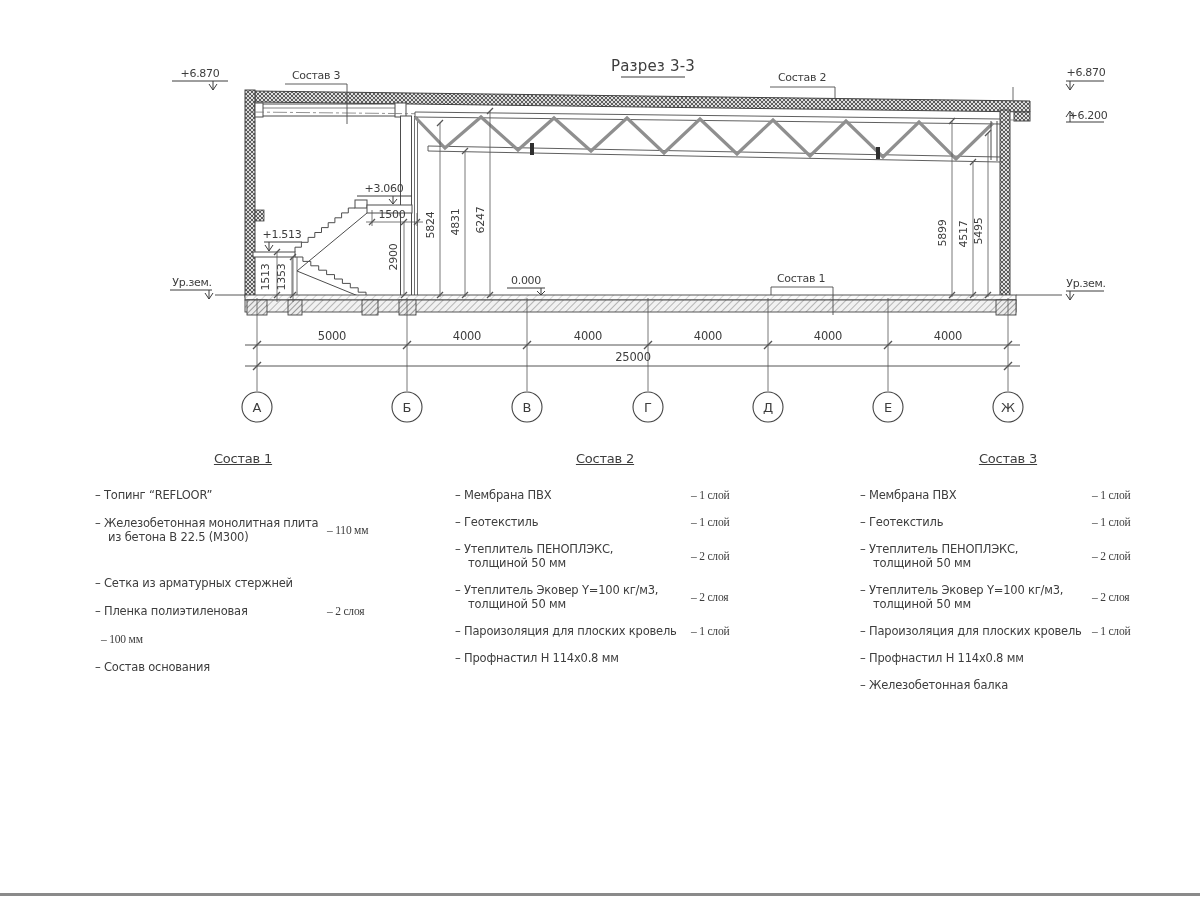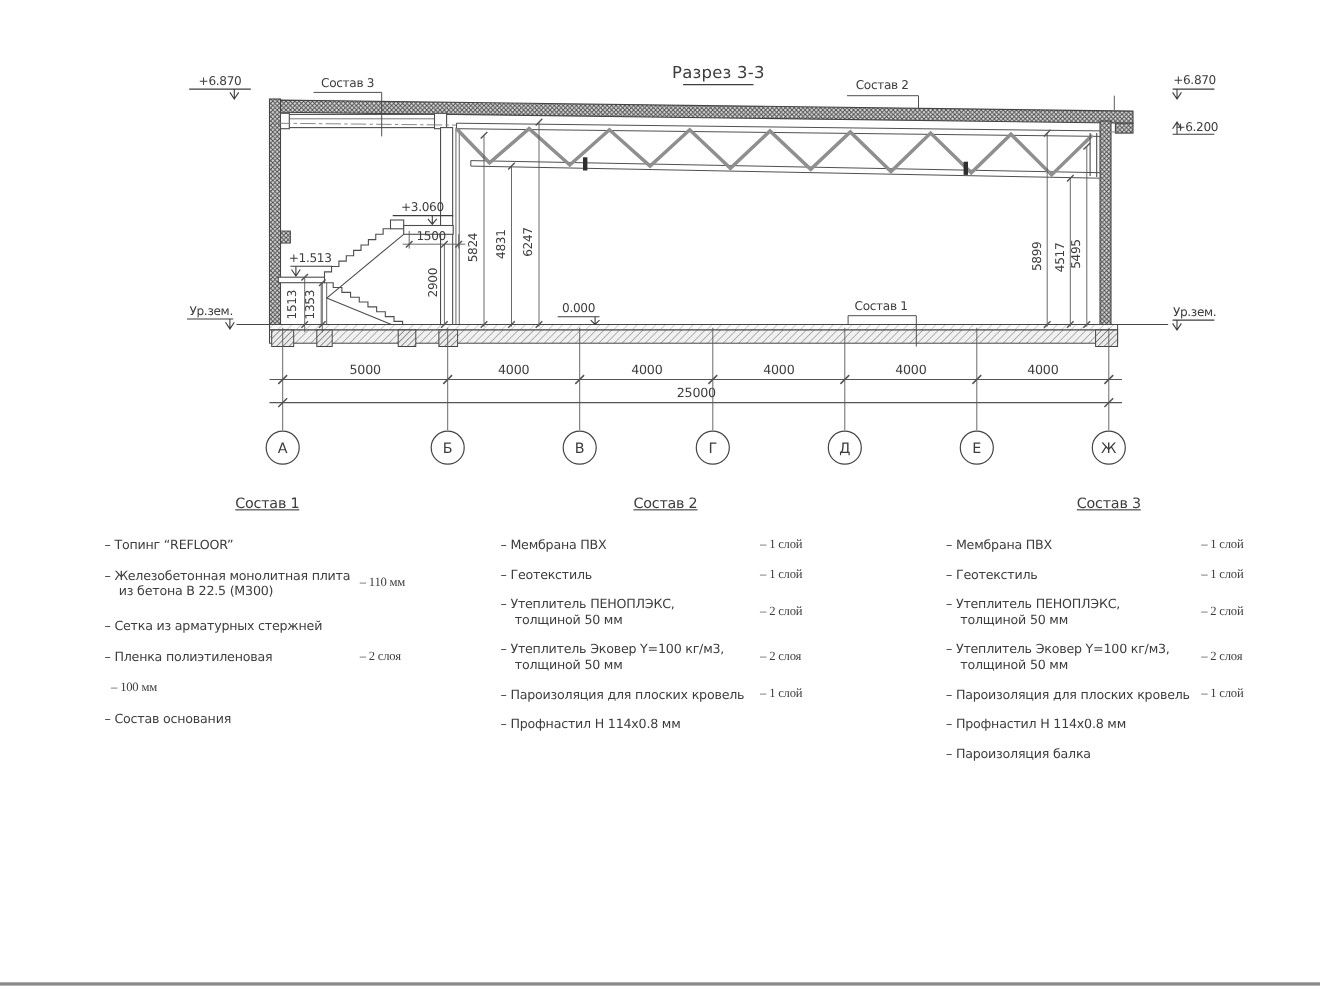--- a/index.html
+++ b/index.html
@@ -10,21 +10,21 @@
   .t12{font-size:11.5px;letter-spacing:-0.2px;}
   .t13{font-size:13px;}
   .t15{font-size:15px;letter-spacing:0.2px;}
   .lists-col{position:absolute;top:452px;font-size:11.5px;line-height:14px;letter-spacing:-0.2px;}
   .col1{left:95px;width:296px;}
   .col2{left:455px;width:300px;}
   .col3{left:860px;width:296px;}
   .list-title{text-align:center;font-size:13px;text-decoration:underline;margin-bottom:22px;}
   .item{display:flex;align-items:center;margin-bottom:13px;}
   .col1 .item{margin-bottom:14px;}
-  .item.gap-lg{margin-bottom:18px;}
+  .item.gap-lg{margin-bottom:32px;}
   .item-text{flex:1;white-space:pre-line;padding-left:13px;text-indent:-13px;}
   .item-qty{width:64px;flex-shrink:0;margin-left:6px;white-space:nowrap;font-family:Liberation Serif, serif;}
   .bottom-edge{position:absolute;left:0;top:893px;width:1200px;height:3px;background:#8a8a8a;}
 </style>
 </head>
 <body>
 
 <div class="page">
 
 <svg width="1200" height="450" viewBox="0 0 1200 450">
@@ -336,20 +336,20 @@
       </div>
   <div class="item">
         <span class="item-text">– Пароизоляция для плоских кровель</span>
         <span class="item-qty">– 1 слой</span>
       </div>
   <div class="item">
         <span class="item-text">– Профнастил Н 114х0.8 мм</span>
         <span class="item-qty"></span>
       </div>
   <div class="item">
-        <span class="item-text">– Пароизоляция балка</span>
+        <span class="item-text">– Железобетонная балка</span>
         <span class="item-qty"></span>
       </div>
 </div>
 
 <div class="bottom-edge"></div>
 
 </div>
 
 </body></html>

